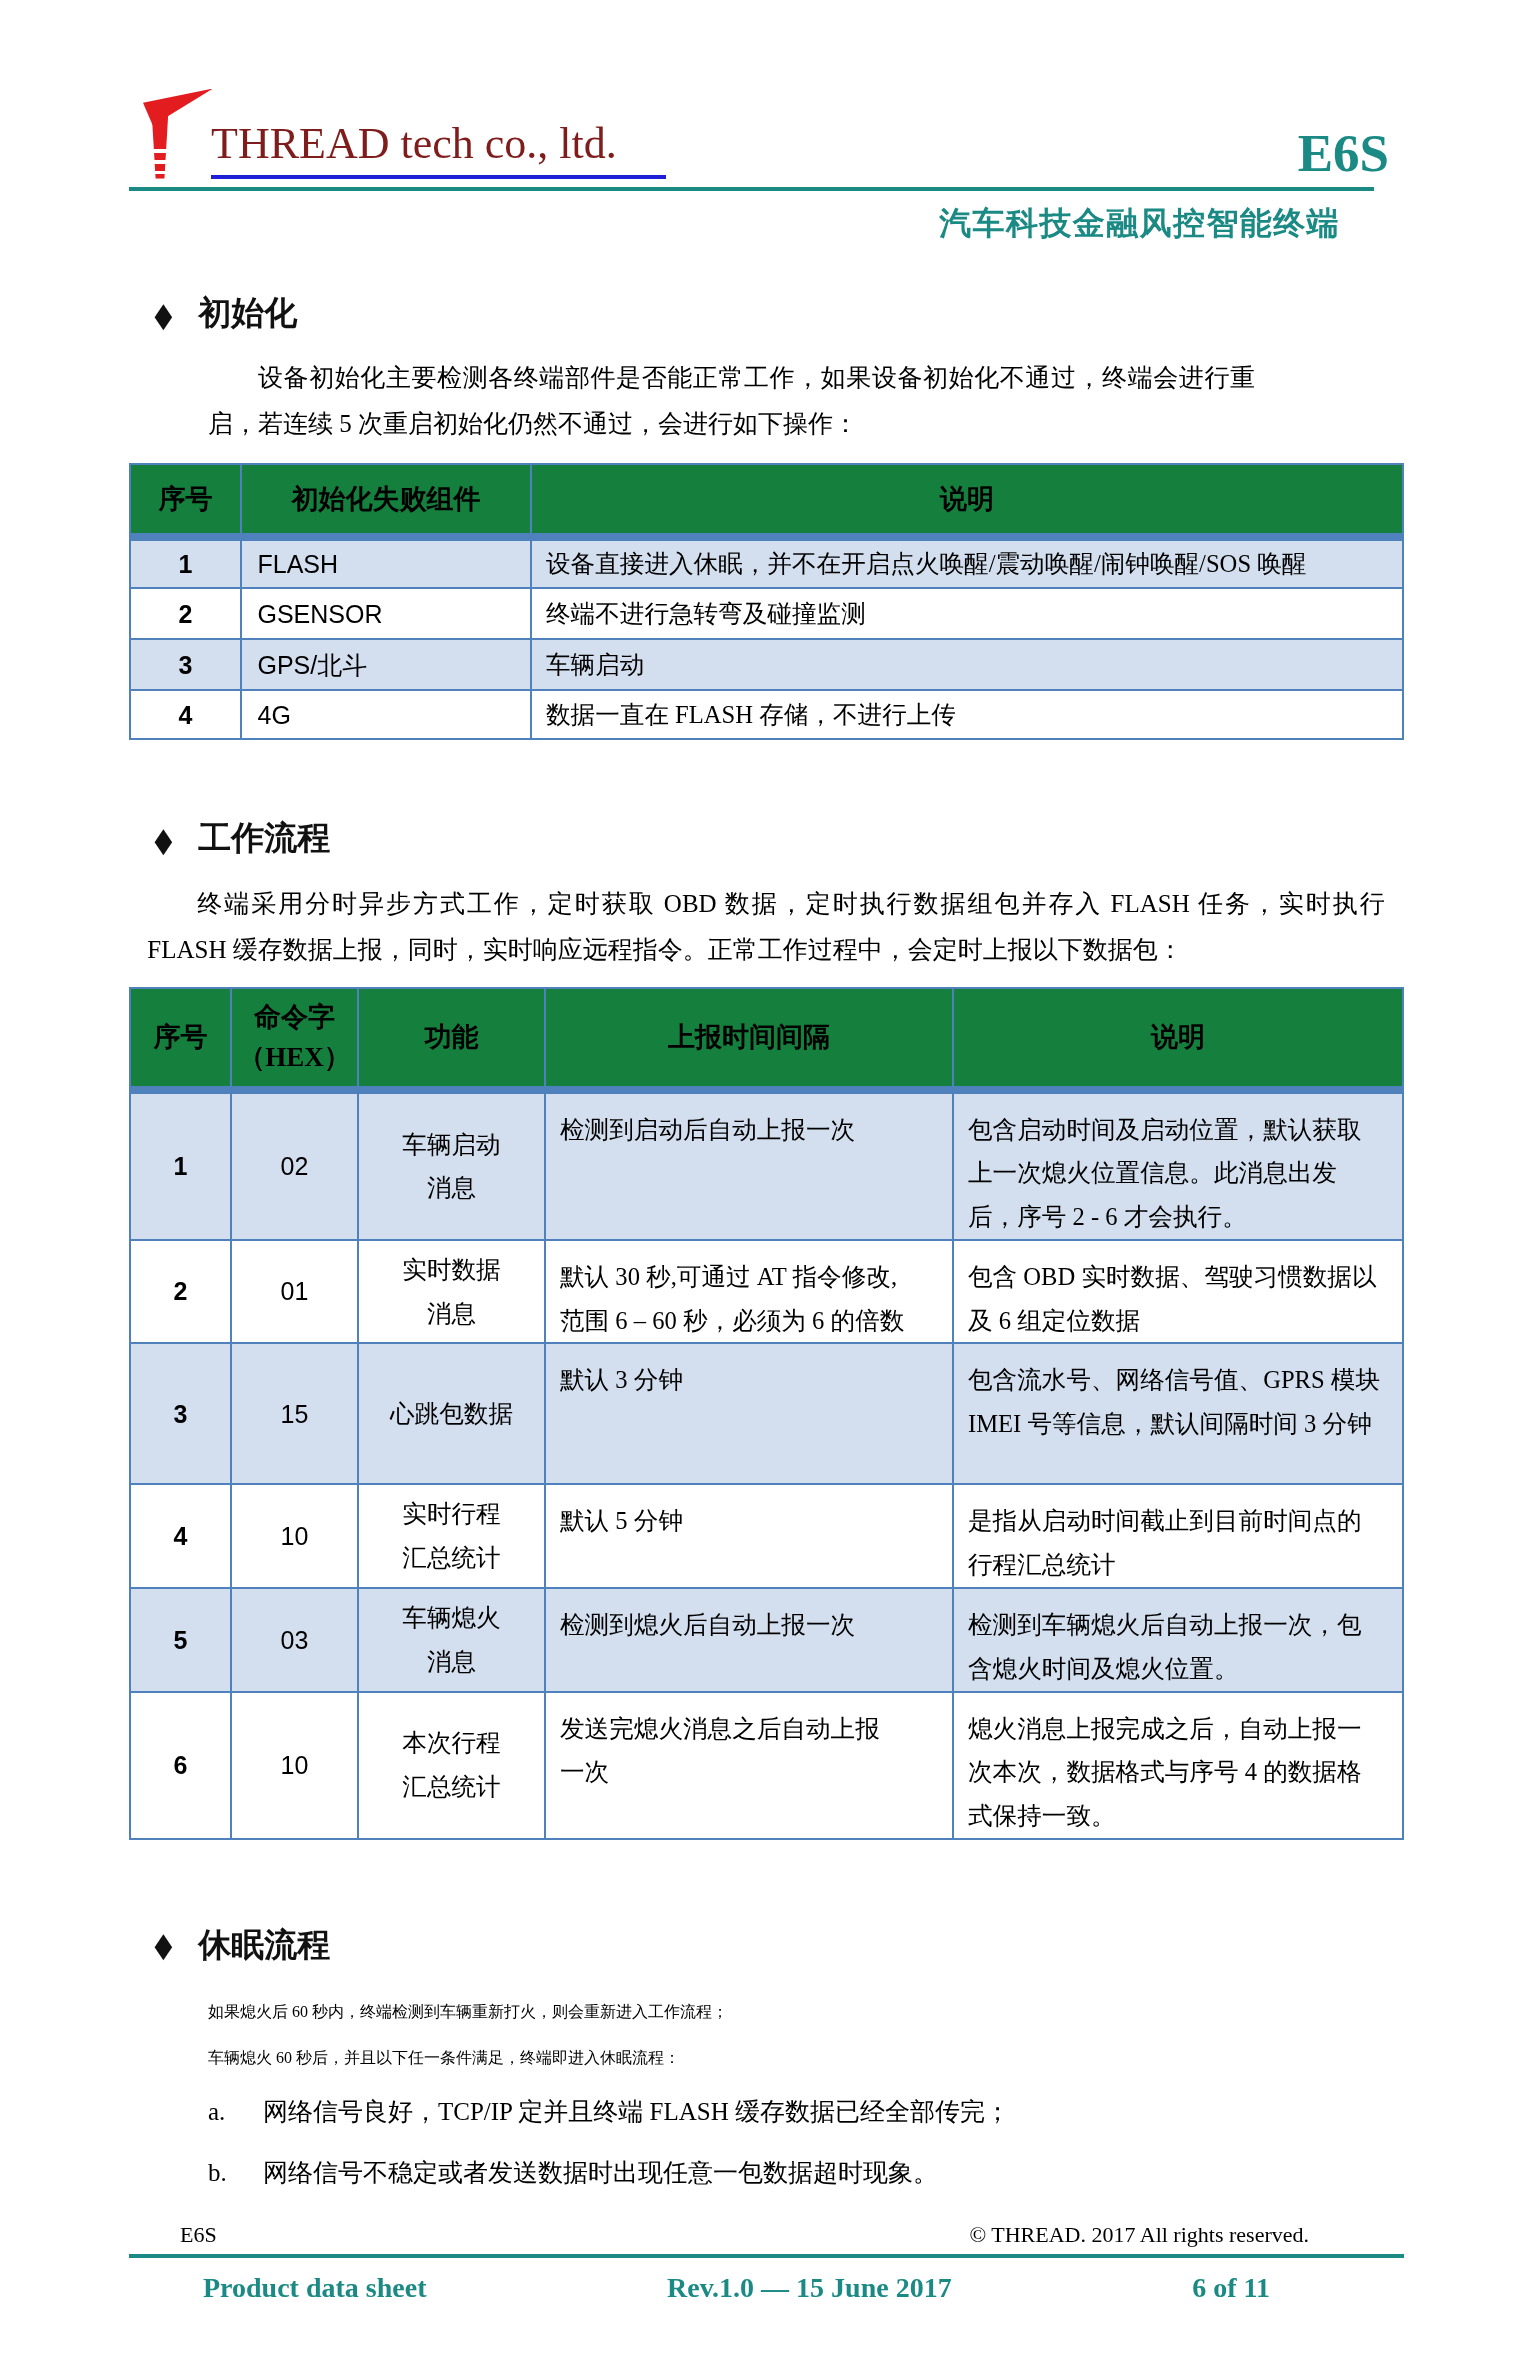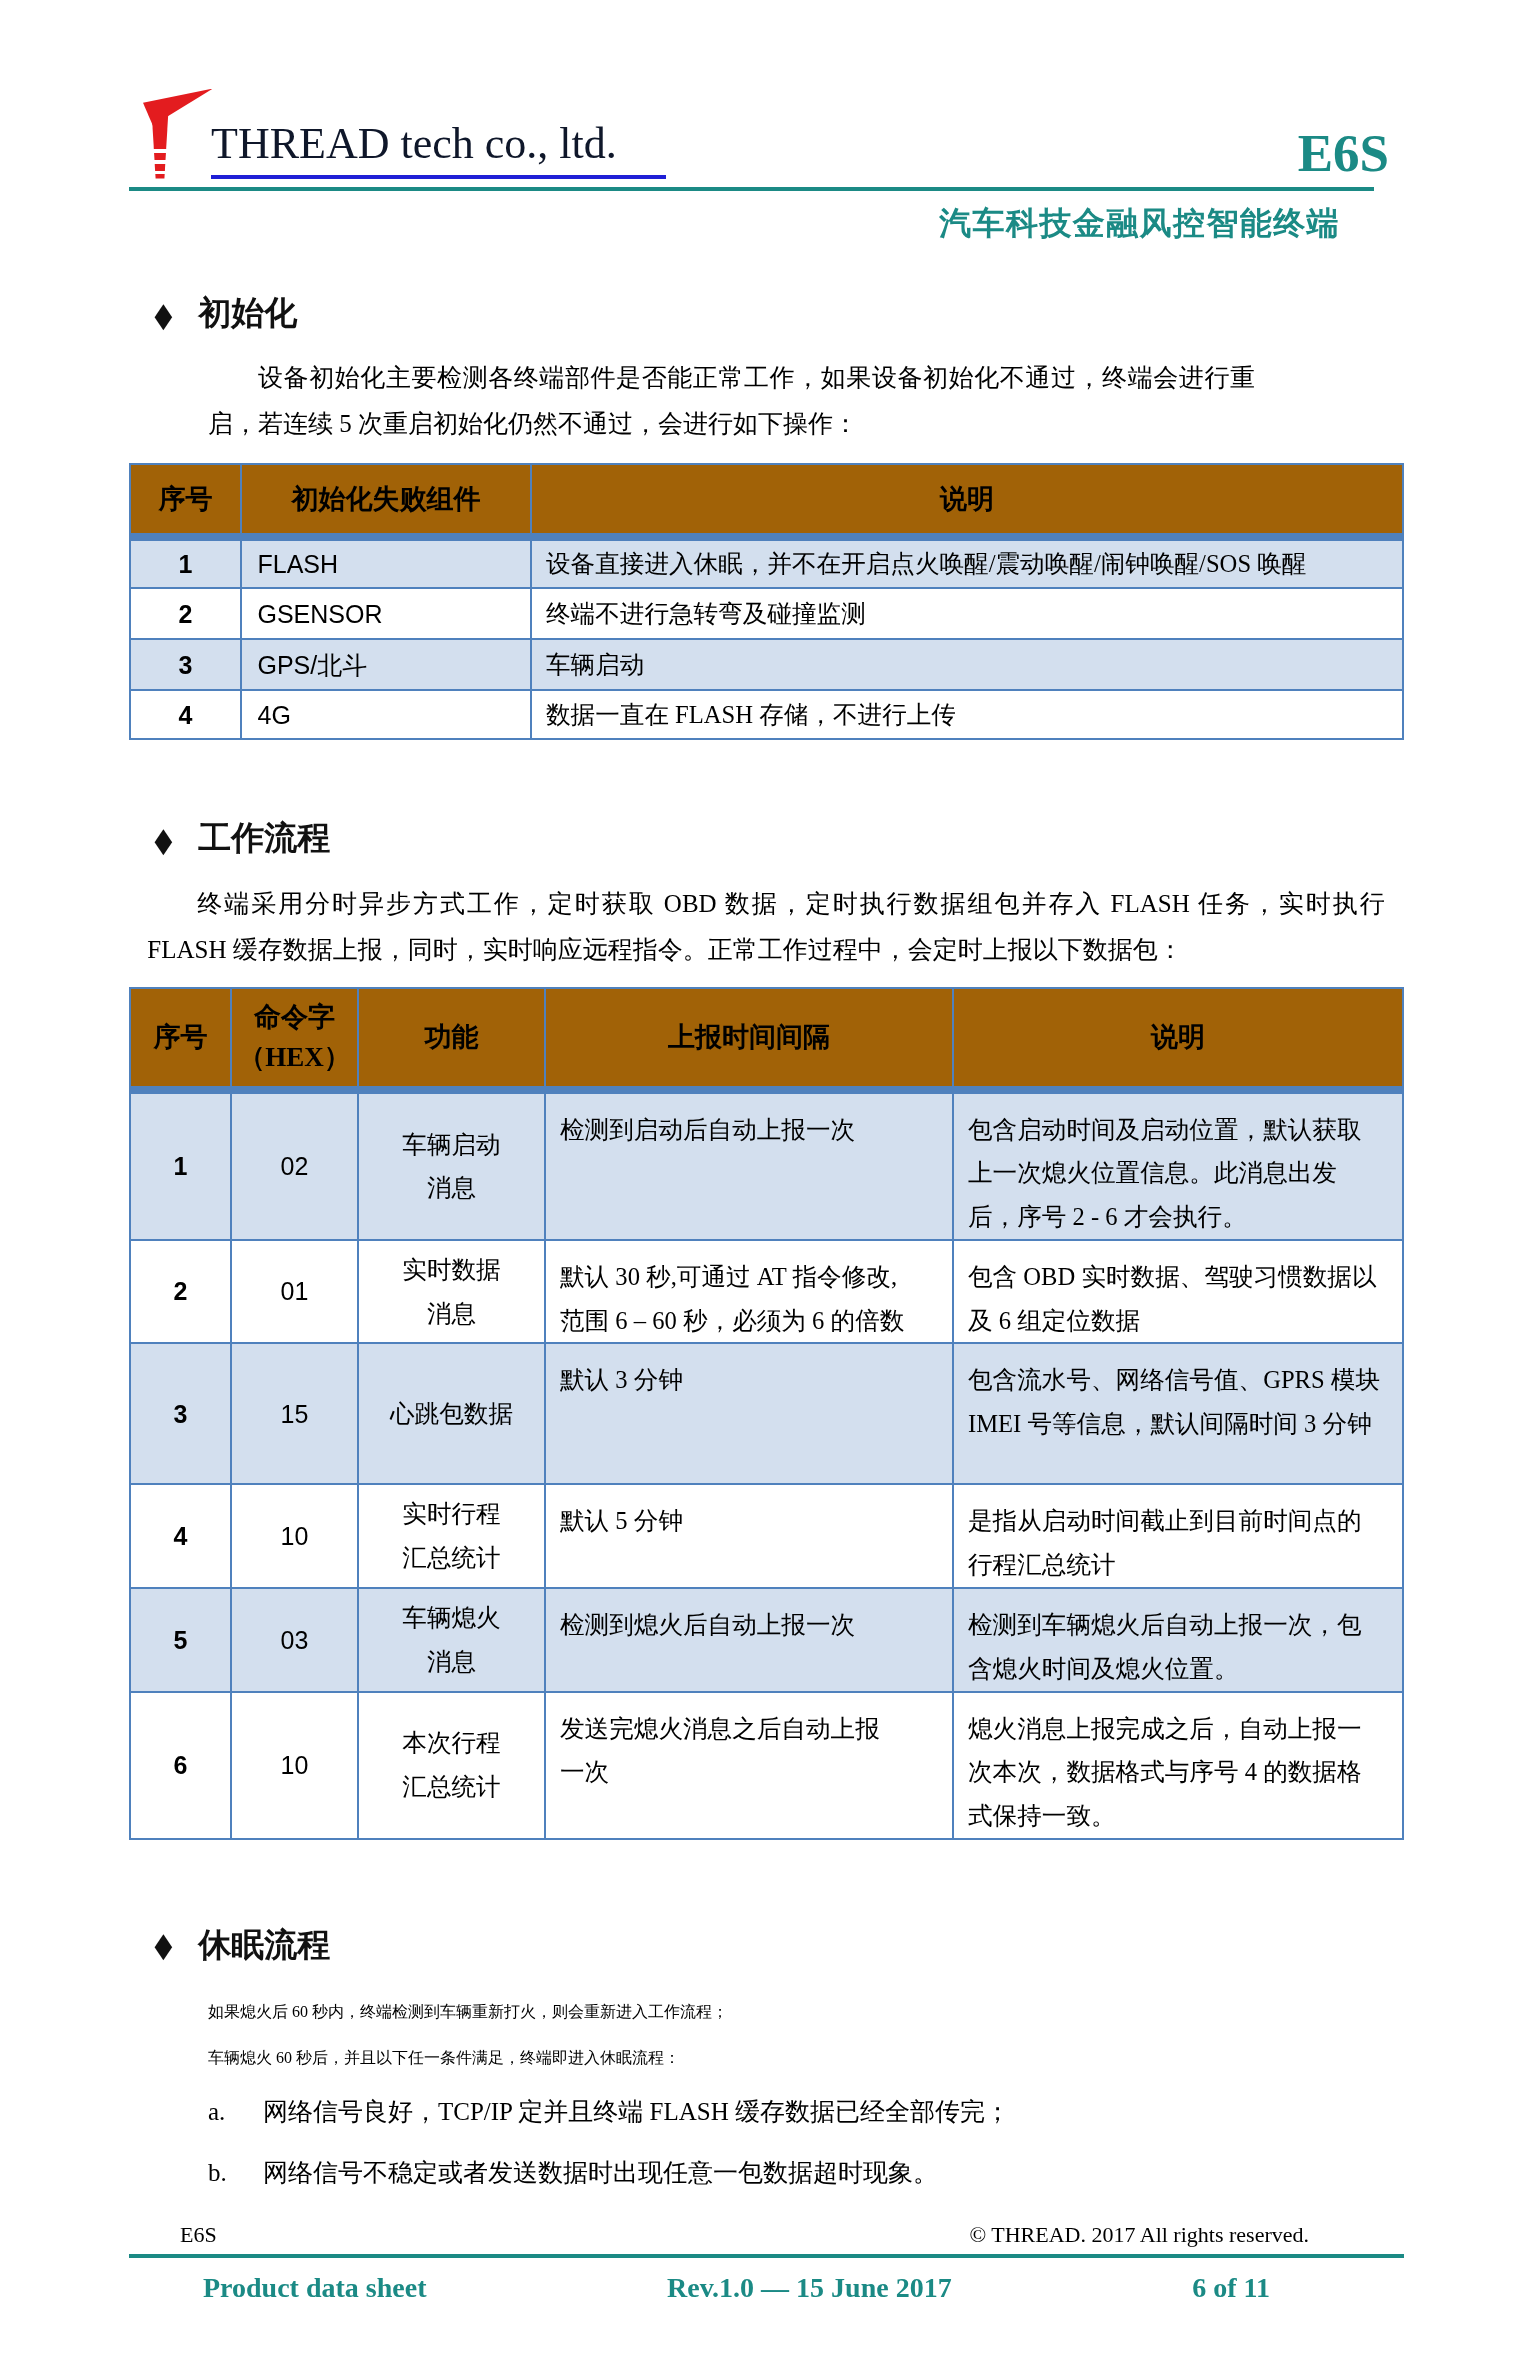--- a/index.html
+++ b/index.html
@@ -13,21 +13,21 @@
 
   
   .header-row { position:relative; height:90px; margin-top:90px; }
   .logo { position:absolute; left:7px; top:-1.4px; width:91px; height:90px; }
   .logo-flag { position:absolute; left:7px; top:0; width:70px; height:37px;
     background:#e31c1f; clip-path:polygon(0 38%, 100% 0, 14% 100%); }
   .logo-pole { position:absolute; left:15.5px; top:21px; width:17px; height:69px;
     background:linear-gradient(to bottom,#e31c1f 0 56%,#fff 56% 62%,#e31c1f 62% 72%,#fff 72% 78%,#e31c1f 78% 88%,#fff 88% 93%,#e31c1f 93% 100%);
     clip-path:polygon(0 0,100% 0,76% 100%,24% 100%); }
   .company { position:absolute; left:82px; bottom:1.4px; font-size:44px; line-height:1.05;
-    color:#0f172a; border-bottom:4.2px solid #1f1fd6; padding:0 49px 7px 0; }
+    color:#7f1d1d; border-bottom:4.2px solid #1f1fd6; padding:0 49px 7px 0; }
   .product { position:absolute; right:14px; bottom:-2.8px; font-size:53px; font-weight:bold;
     color:#1b8a85; }
   .header-rule { height:4.2px; background:#1b8a85; margin-top:7px; width:1245px; }
   .subtitle { text-align:right; padding-right:63px; margin-top:11.3px;
     font-family:"Liberation Sans","DejaVu Sans",sans-serif;
     font-size:32px; font-weight:bold; color:#1b8a85; letter-spacing:1.4px; }
 
   
   .section-title { display:flex; align-items:center; margin-left:22.5px;
     font-family:"Liberation Sans","DejaVu Sans",sans-serif;
@@ -35,21 +35,21 @@
   .diamond { font-size:29.6px; margin-right:24px; transform:scaleX(.78) scaleY(1.15);
     font-family:"DejaVu Sans",sans-serif; }
   .para { font-size:25px; line-height:1.86; text-align:justify; text-indent:2em; }
   .para-init { margin:18.3px 148px 0 79px; }
   .para-workflow { margin:19.7px 18.3px 0 18.3px; }
 
   
   table { border-collapse:collapse; margin-left:0; width:1275px; table-layout:fixed; }
   table, th, td { border:2.1px solid #4f81bd; }
   table { border-width:2.8px; }
-  th { background:#a16207; font-weight:bold; font-size:27px; text-align:center;
+  th { background:#15803d; font-weight:bold; font-size:27px; text-align:center;
        border-bottom:8.4px solid #4f81bd; white-space:pre-line; line-height:1.5; }
   td { font-size:24.6px; white-space:pre-line; line-height:1.78; vertical-align:middle; }
   tr.shade td { background:#d3dfee; }
   td.num { text-align:center; font-family:"Liberation Sans","DejaVu Sans",sans-serif;
     font-size:25px; font-weight:bold; }
   td.code { text-align:center; font-family:"Liberation Sans","DejaVu Sans",sans-serif;
     font-size:25px; }
   td.comp { font-family:"Liberation Sans","DejaVu Sans",sans-serif; font-size:25px;
     padding-left:15.5px; }
   td.func { text-align:center; }

